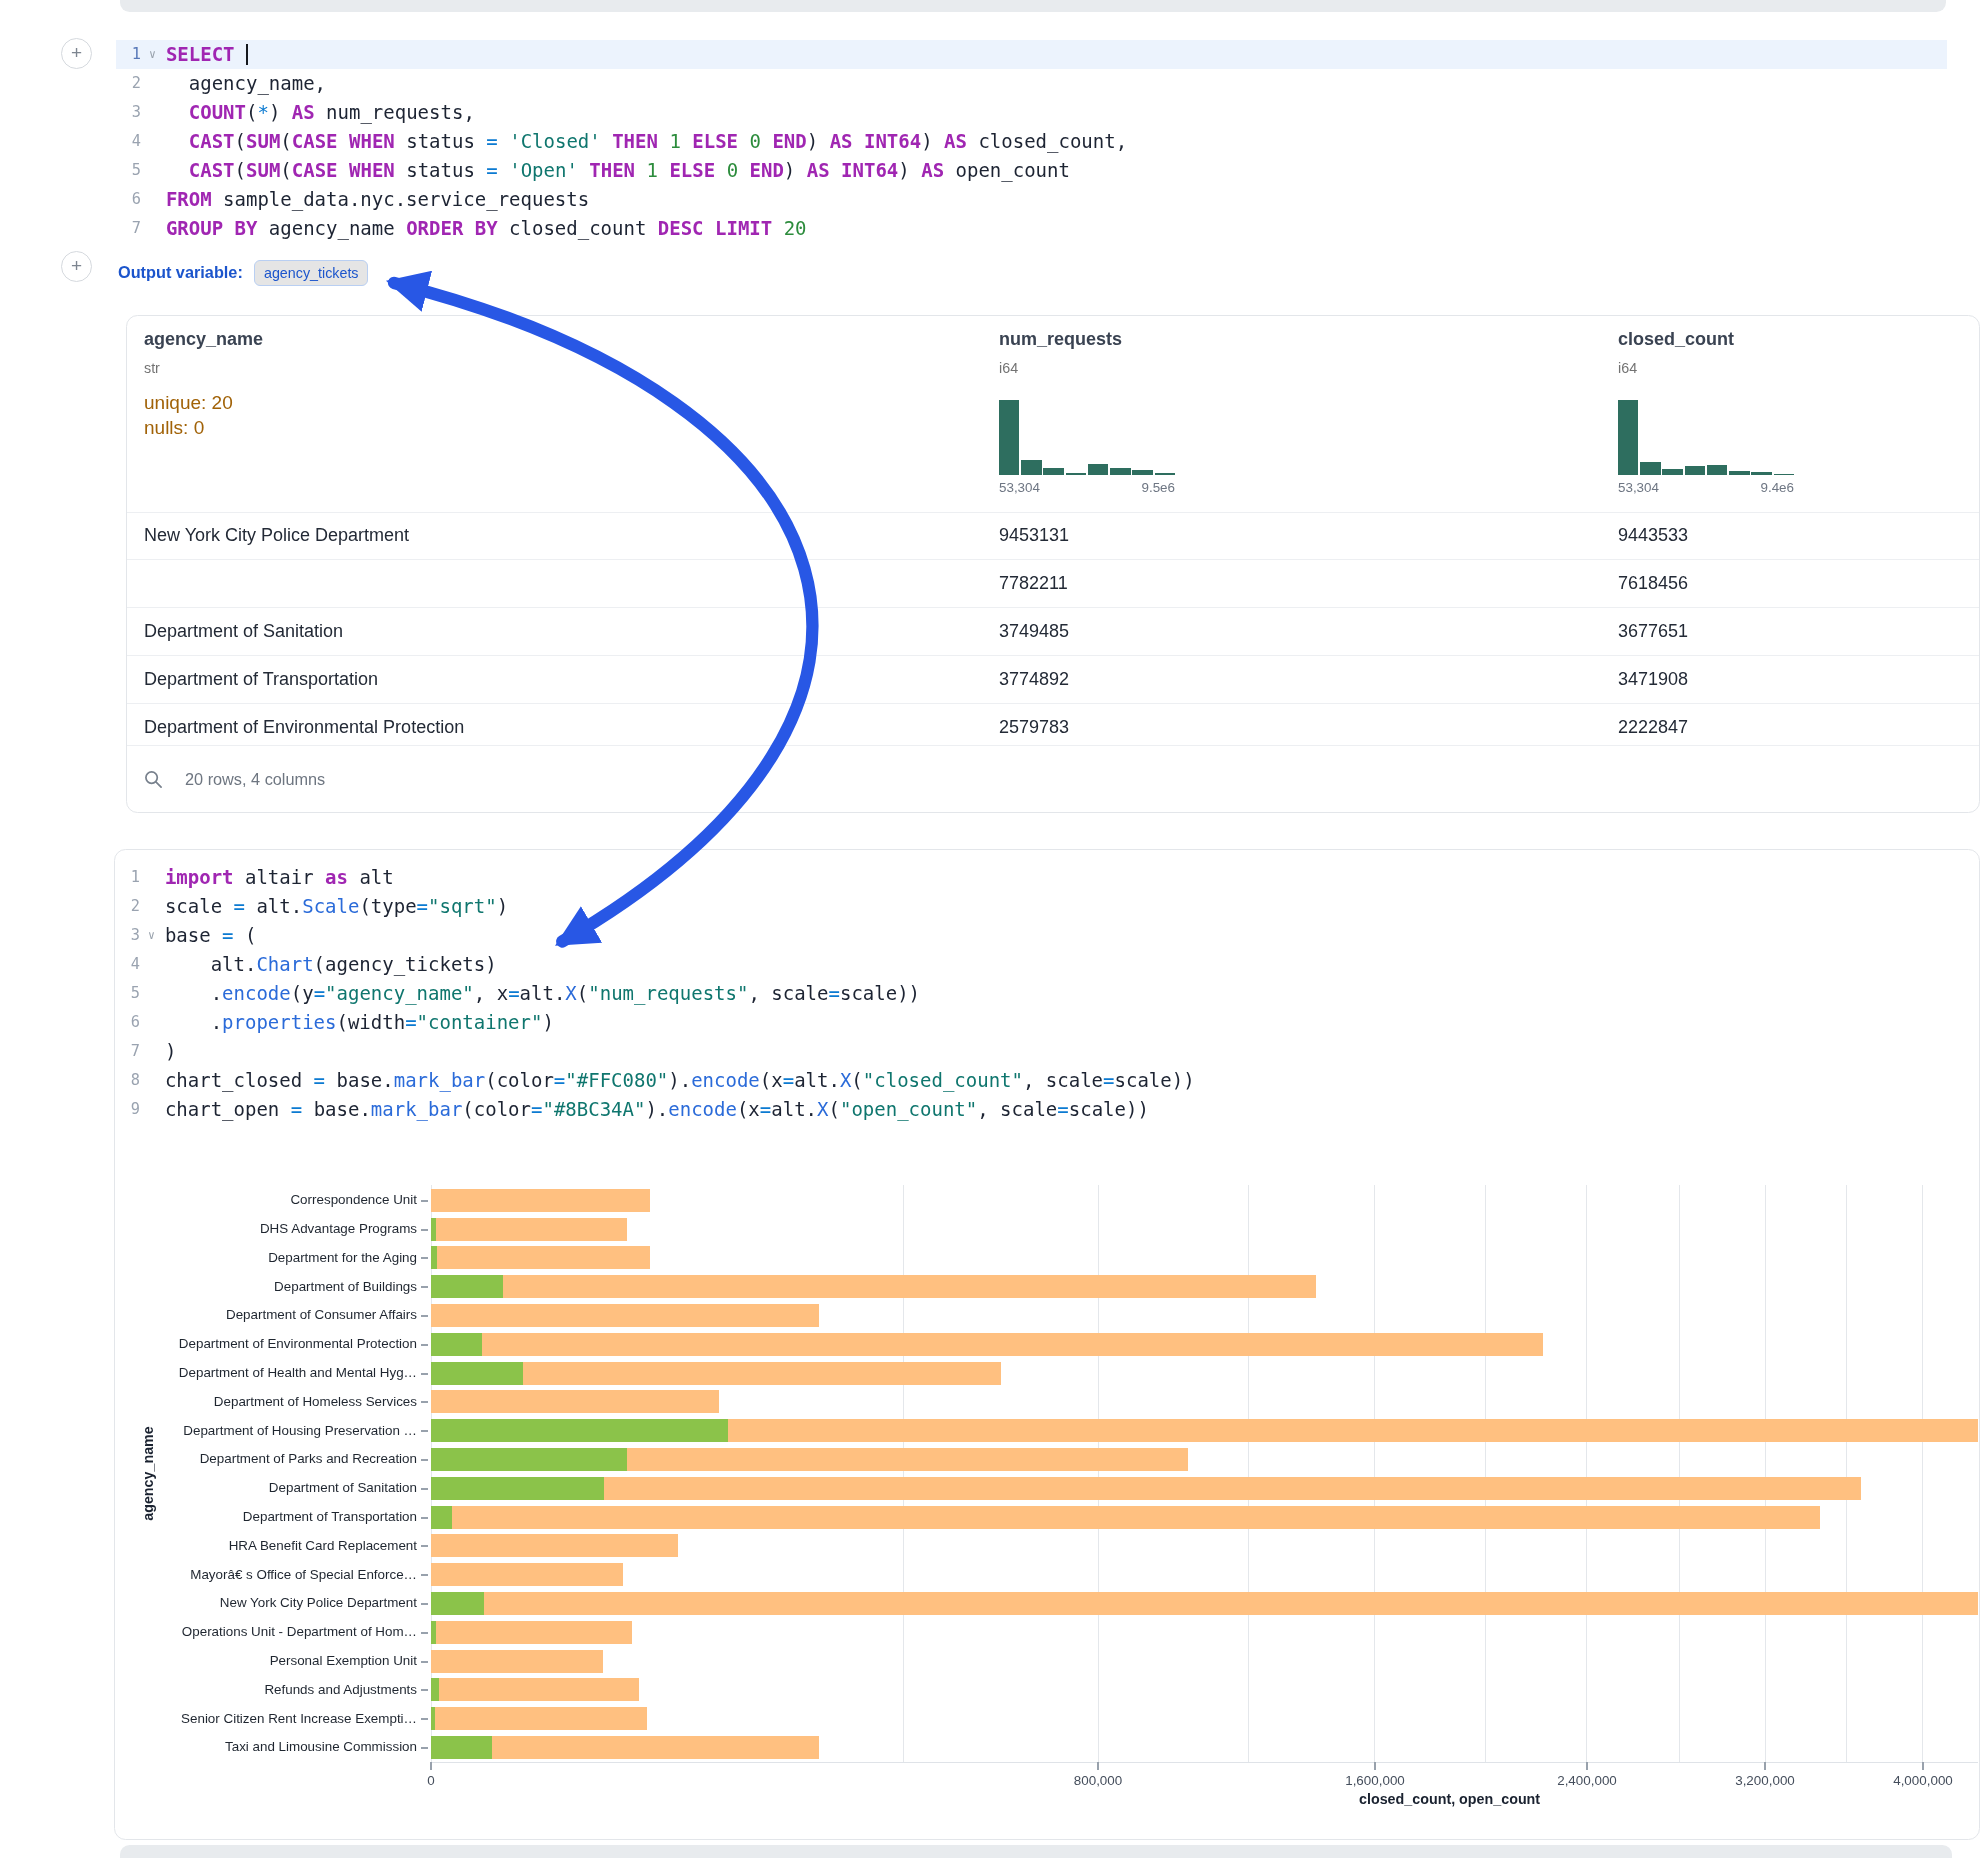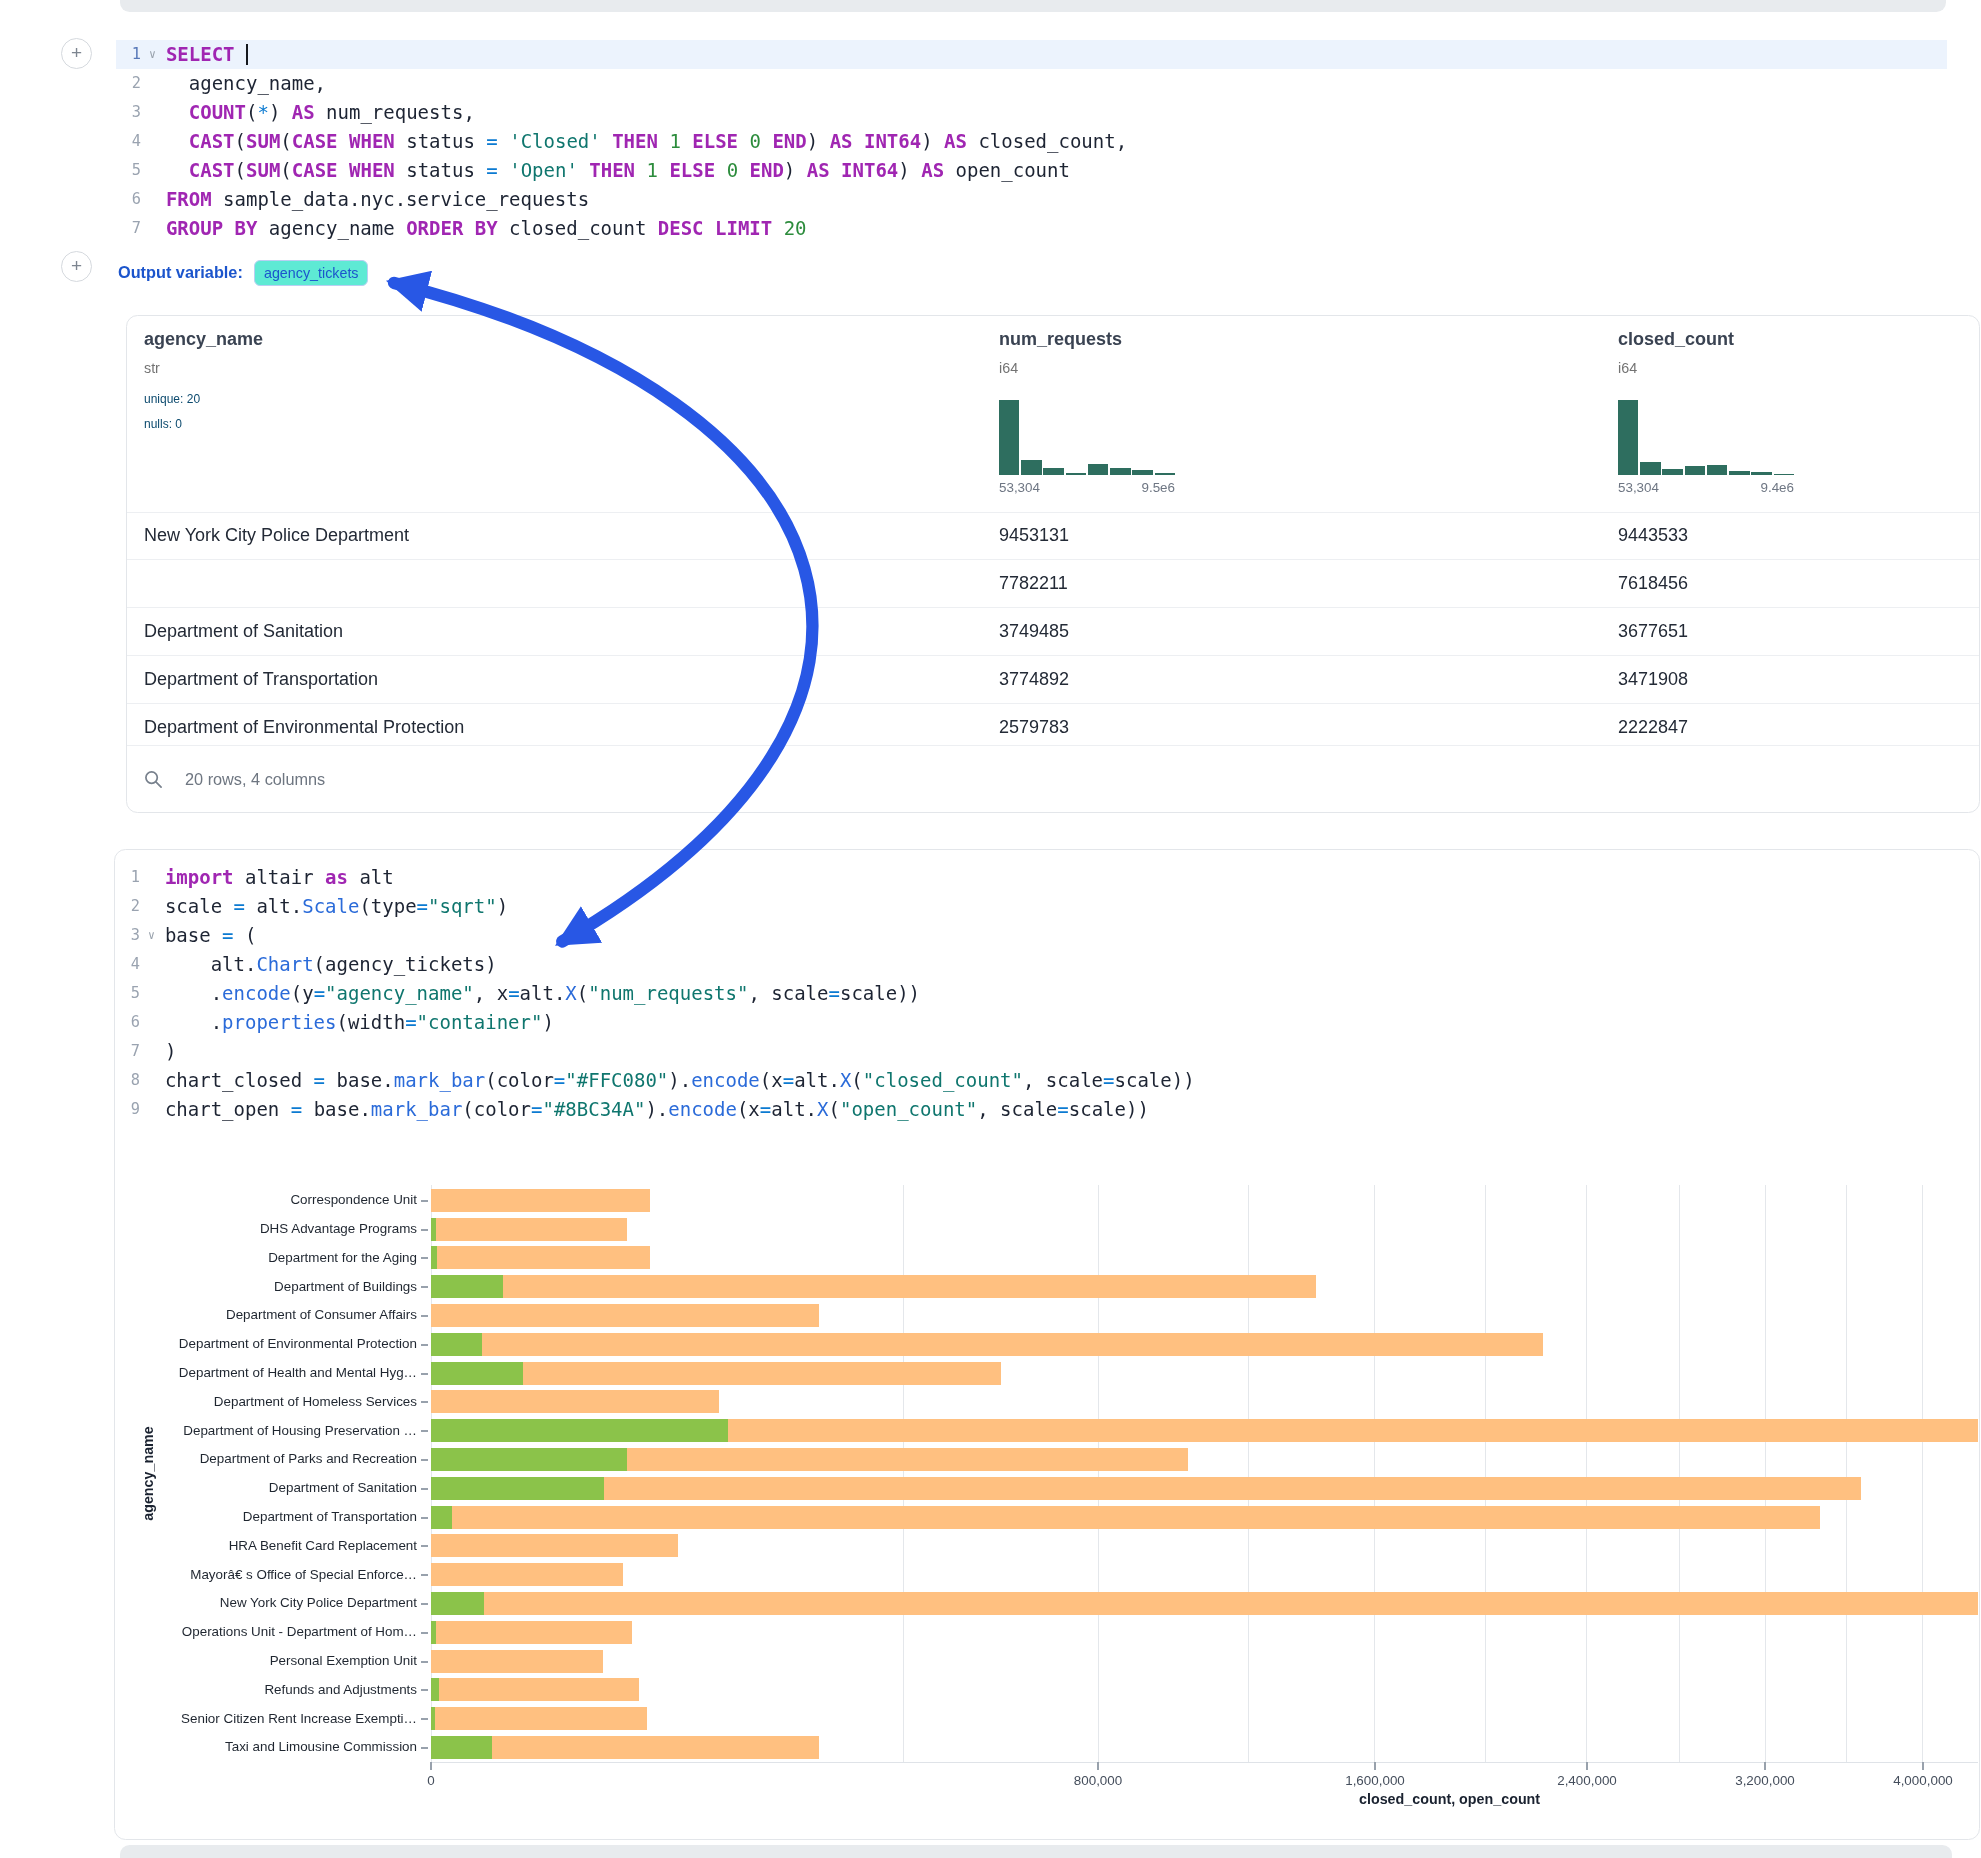--- a/index.html
+++ b/index.html
@@ -22,30 +22,30 @@
   .tk-kw{color:#a026b2;font-weight:bold;}
   .tk-pl{color:#1d2433;}
   .tk-op{color:#0b7ad1;}
   .tk-str{color:#0f766e;}
   .tk-num{color:#2c8c3c;}
   .tk-fn{color:#2b6bd9;}
   .caret{display:inline-block;width:1.9px;height:21px;background:#15181e;vertical-align:-3.8px;}
   
   .outvar{position:absolute;left:118px;top:260px;display:flex;align-items:center;gap:11.5px;}
   .outvar-label{font-size:16.3px;font-weight:bold;color:#1c55cc;}
-  .chip{max-width:113px;overflow:hidden;white-space:nowrap;border:1px solid #b9cff2;background:#5eead4;
+  .chip{max-width:113px;overflow:hidden;white-space:nowrap;border:1px solid #b9cff2;background:#e5e5e5;
         color:#1c55cc;font-size:14.3px;padding:3.8px 8.6px;border-radius:6px;}
   
   .table-card{position:absolute;left:126px;top:315px;width:1852px;height:496px;border:1px solid #e3e6ea;
               border-radius:11.5px;background:#fff;overflow:hidden;}
   #t-head{position:absolute;left:0;top:0;right:0;height:196px;border-bottom:1px solid #edeff2;}
   .tcol{position:absolute;top:0;width:220px;height:196px;}
   .tname{position:absolute;top:13.4px;font-size:18px;font-weight:bold;color:#3a4352;white-space:nowrap;}
   .ttype{position:absolute;top:44px;font-size:14.3px;color:#737373;}
-  .tstat{position:absolute;font-size:12px;color:#0c4a6e;text-align:center;}
+  .tstat{position:absolute;font-size:19px;color:#a16207;text-align:center;}
   .thist{position:absolute;top:84px;width:176px;height:75px;display:flex;align-items:flex-end;gap:1.9px;}
   .hbar{flex:1;background:#2E6E5F;}
   .thmm{position:absolute;top:164px;width:176px;display:flex;justify-content:space-between;
         font-size:13.4px;color:#6e7683;}
   #t-rows{position:absolute;left:0;top:196px;right:0;}
   .trow{position:relative;height:47px;}
   .trow + .trow{border-top:1px solid #edeff2;}
   .tcell{position:absolute;top:0;line-height:47px;font-size:18px;color:#232a36;white-space:nowrap;}
   .table-footer{position:absolute;left:0;right:0;bottom:0;height:66px;border-top:1px solid #edeff2;
                 display:flex;align-items:center;padding-left:17px;gap:22px;font-size:16.3px;color:#6e7681;}

